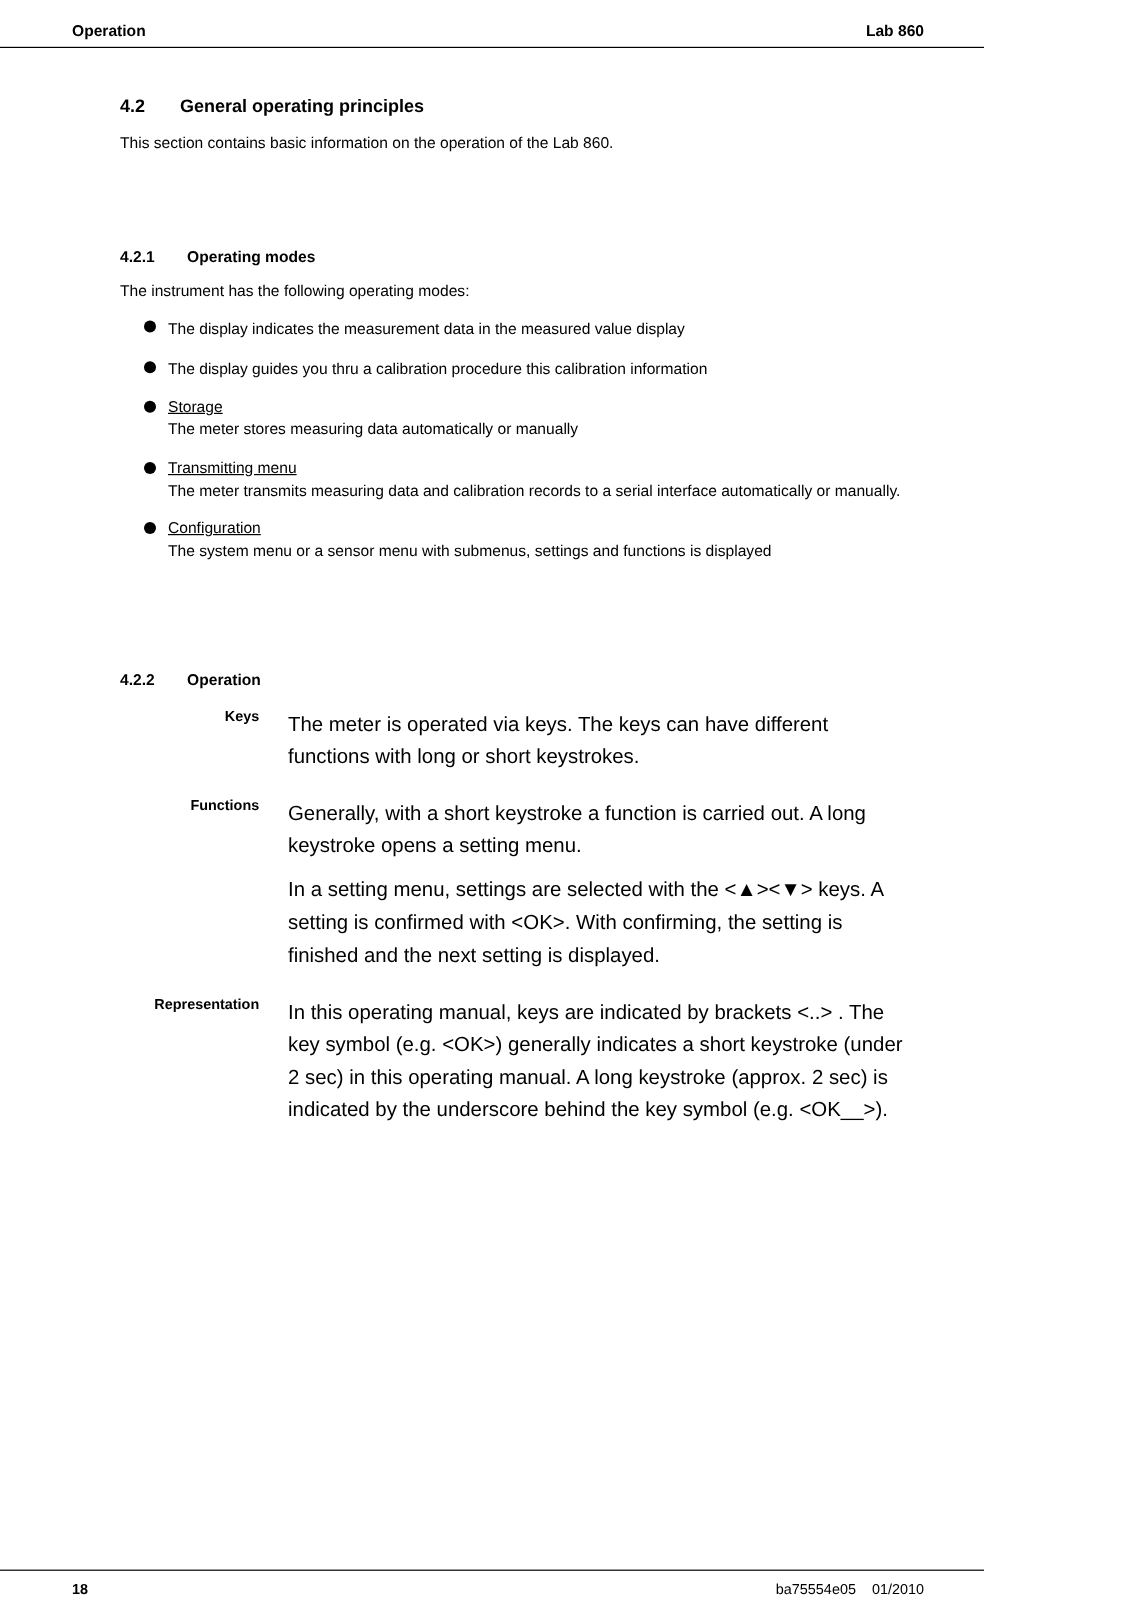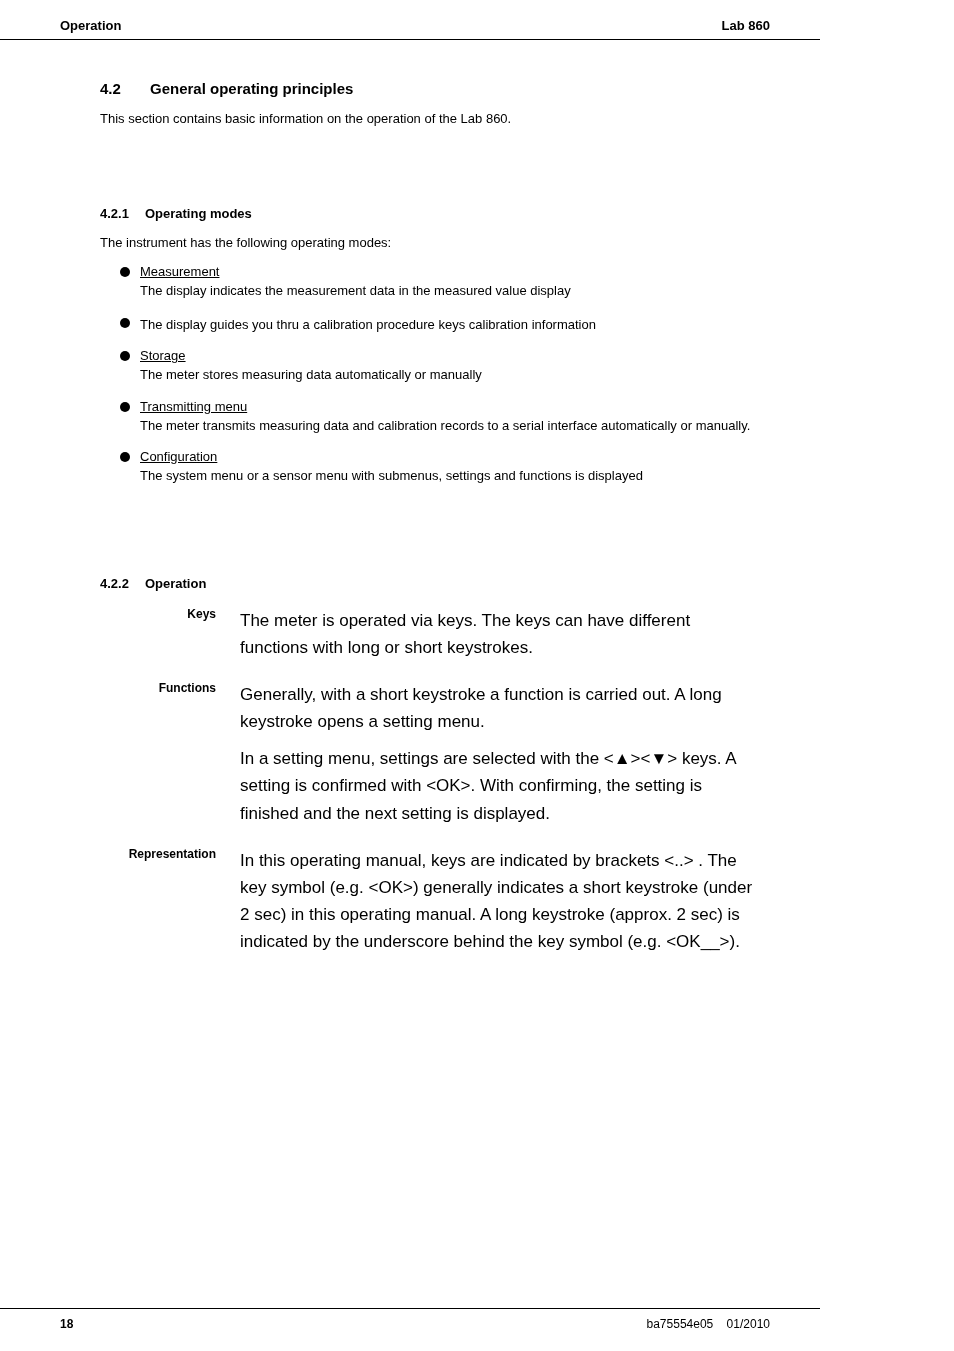--- a/index.html
+++ b/index.html
@@ -70,21 +70,21 @@
     }
 
     
     .subsection {
       margin-top: 20px;
       margin-bottom: 20px;
     }
 
     .subsection-title {
       display: flex;
-      gap: 16px;
+      gap: 27px;
       font-size: 13px;
       font-weight: bold;
       margin-bottom: 14px;
     }
 
     .subsection-text {
       font-size: 13px;
       margin-bottom: 14px;
     }
 
@@ -223,29 +223,28 @@
         <span>Operating modes</span>
       </div>
 
       <p class="subsection-text">The instrument has the following operating modes:</p>
 
       <ul class="bullet-list">
 
         <li class="bullet-item">
           <span class="bullet-dot"></span>
           <div class="bullet-content">
-            <span class="bullet-link">Measurement</span>
             <span class="bullet-desc">The display indicates the measurement data in the measured value display</span>
           </div>
         </li>
 
         <li class="bullet-item">
           <span class="bullet-dot"></span>
           <div class="bullet-content">
-            <span class="bullet-desc">The display guides you thru a calibration procedure keys calibration information</span>
+            <span class="bullet-desc">The display guides you thru a calibration procedure this calibration information</span>
           </div>
         </li>
 
         <li class="bullet-item">
           <span class="bullet-dot"></span>
           <div class="bullet-content">
             <span class="bullet-link">Storage</span>
             <span class="bullet-desc">The meter stores measuring data automatically or manually</span>
           </div>
         </li>

